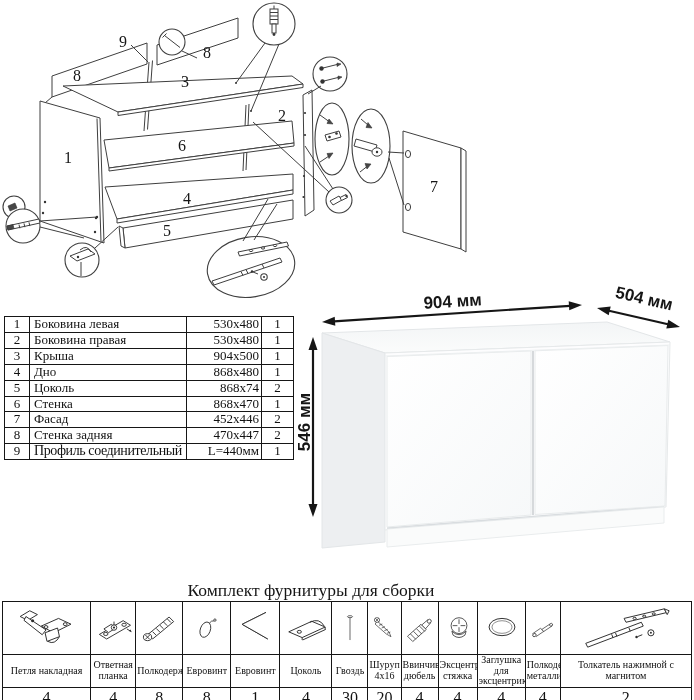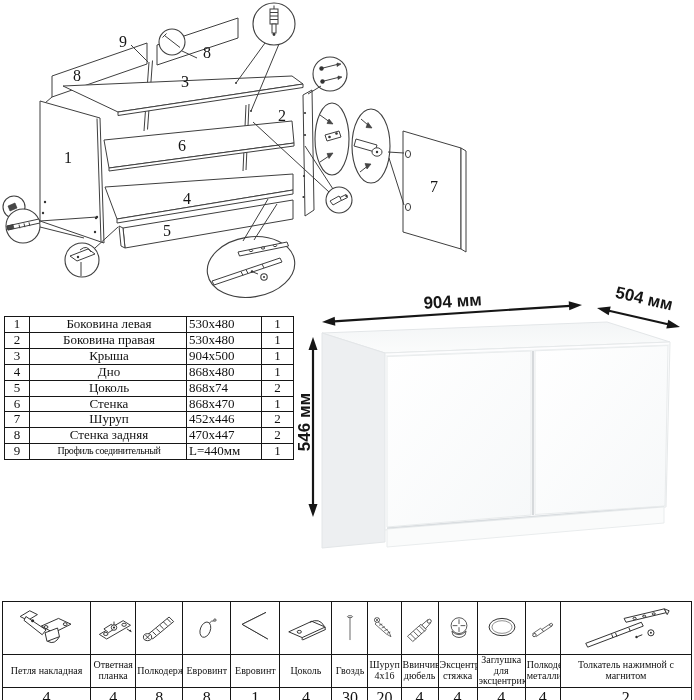--- a/index.html
+++ b/index.html
@@ -19,24 +19,24 @@
 
   
   #assembled{position:absolute;left:295px;top:280px;}
 
   
   #parts-table{position:absolute;left:4px;top:316px;border-collapse:collapse;
                border:1.5px solid #161616;table-layout:fixed;}
   #parts-table td{border:1px solid #161616;height:14.9px;line-height:14.9px;
                   font-size:13px;padding:0 2px;white-space:nowrap;overflow:hidden;}
   #parts-table td.c-num{width:20px;text-align:center;}
-  #parts-table td.c-name{width:150px;text-align:center;padding-left:4px;}
-  #parts-table td.c-size{width:70px;text-align:left;margin-left:20px;}
+  #parts-table td.c-name{width:150px;text-align:left;padding-left:4px;}
+  #parts-table td.c-size{width:70px;text-align:right;margin-left:20px;}
   #parts-table td.c-qty{width:27px;text-align:center;}
-  #parts-table tr:last-child td.c-name{font-size:10px;letter-spacing:-.4px;}
+  #parts-table tr:last-child td.c-name{font-size:14px;letter-spacing:-.4px;}
 
   
   #kit-title{position:absolute;left:0;top:580px;width:622px;text-align:center;
              font-size:17.5px;color:#161616;}
   #kit-table{position:absolute;left:2px;top:601px;border-collapse:collapse;
              border:1.2px solid #161616;table-layout:fixed;width:690px;}
   #kit-table td{border:1px solid #161616;text-align:center;vertical-align:middle;
                 padding:0 1px;overflow:hidden;}
   #kit-table tr.r-icons td{height:52px;}
   #kit-table tr.r-names td{height:24px;font-size:10px;line-height:1.05;}
@@ -274,39 +274,40 @@
         <td class="c-qty">2</td>
       </tr>
       <tr>
         <td class="c-num">6</td>
         <td class="c-name">Стенка</td>
         <td class="c-size">868x470</td>
         <td class="c-qty">1</td>
       </tr>
       <tr>
         <td class="c-num">7</td>
-        <td class="c-name">Шуруп</td>
+        <td class="c-name">Фасад</td>
         <td class="c-size">452x446</td>
         <td class="c-qty">2</td>
       </tr>
       <tr>
         <td class="c-num">8</td>
         <td class="c-name">Стенка задняя</td>
         <td class="c-size">470x447</td>
         <td class="c-qty">2</td>
       </tr>
       <tr>
         <td class="c-num">9</td>
         <td class="c-name">Профиль соединительный</td>
         <td class="c-size">L=440мм</td>
         <td class="c-qty">1</td>
       </tr>
     </tbody>
   </table>
 
+  <div id="kit-title">Комплект фурнитуры для сборки</div>
 
   <table id="kit-table">
     <colgroup>
       <col style="width:88px">
         <col style="width:45px">
         <col style="width:47px">
         <col style="width:48px">
       <col style="width:49px">
         <col style="width:52px">
         <col style="width:36px">

